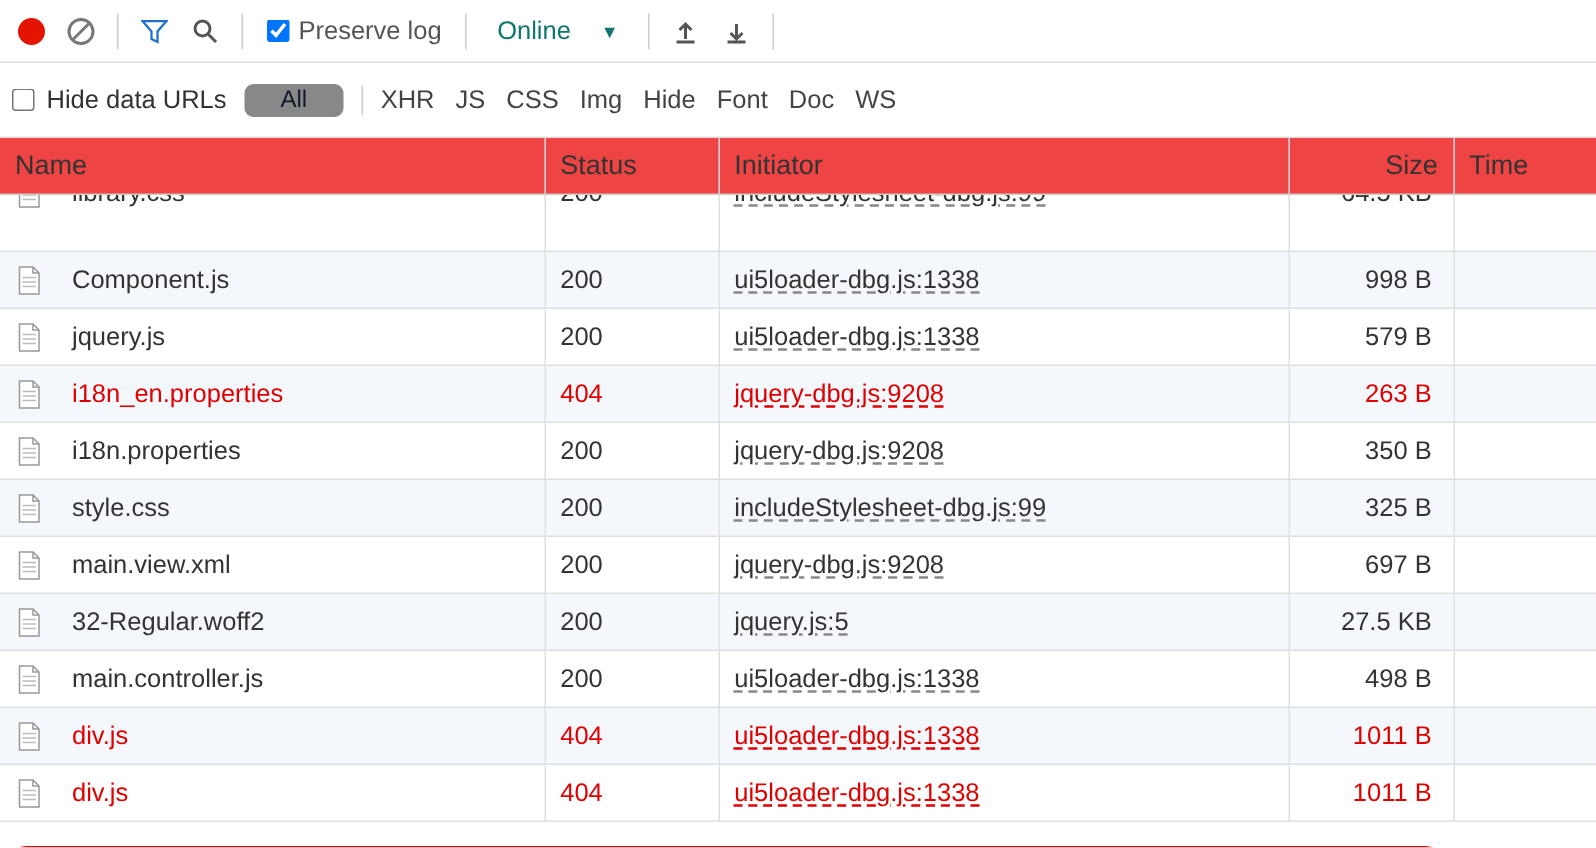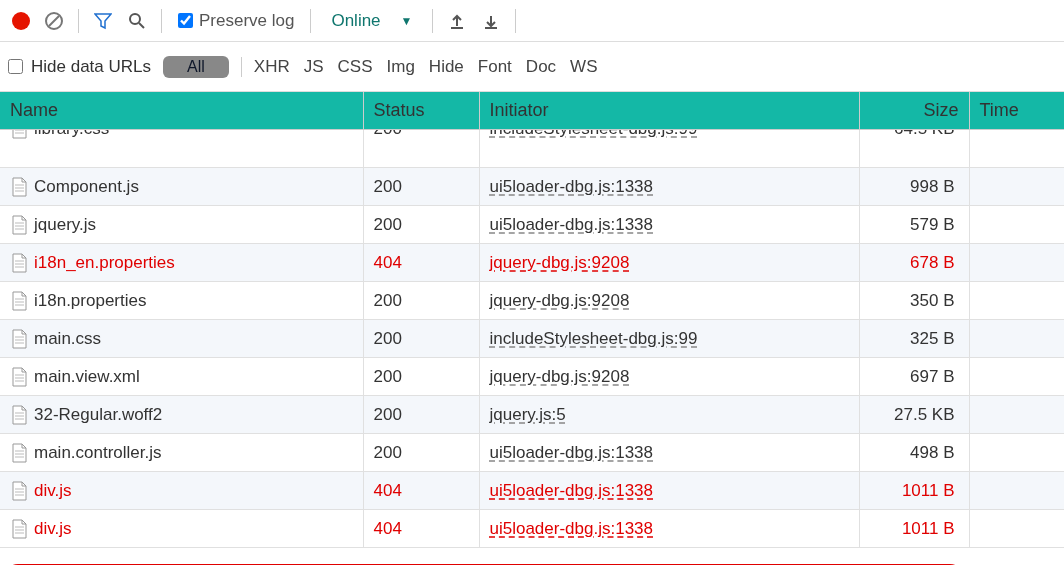--- a/index.html
+++ b/index.html
@@ -110,21 +110,21 @@
       border-collapse: collapse;
       table-layout: fixed;
     }
     thead th {
       text-align: left;
       font-weight: 400;
       font-size: 18px;
       padding: 8px 10px;
       border-right: 1px solid #ccc;
       border-bottom: 1px solid #ccc;
-      background: #14b8a6;
+      background: #ef4444;
       color: #333;
     }
     .col-name { width: 363px; }
     .col-status { width: 116px; margin-left: 33px; }
     .col-initiator { width: 380px; margin-top: 28px; }
     .col-size { width: 110px; text-align: right; }
     .col-time { width: 95px; }
     tbody tr {
       height: 38px;
     }
@@ -136,21 +136,21 @@
       border-right: 1px solid #e0e0e0;
       border-bottom: 1px solid #e0e0e0;
       font-size: 17px;
       white-space: nowrap;
       overflow: hidden;
     }
     td.size-cell { text-align: right; padding-right: 14px; }
     .name-cell {
       display: flex;
       align-items: center;
-      gap: 6px;
+      gap: 20px;
     }
     .file-icon {
       width: 18px;
       height: 20px;
       display: inline-block;
       flex-shrink: 0;
     }
     .file-icon svg { display: block; }
     .initiator-link {
       text-decoration: underline;
@@ -336,21 +336,21 @@
                   <line x1="5" y1="8" x2="14" y2="8" stroke="#bbb"></line>
                   <line x1="5" y1="11" x2="14" y2="11" stroke="#bbb"></line>
                   <line x1="5" y1="14" x2="14" y2="14" stroke="#bbb"></line>
                 </svg>
               </span>
               <span>i18n_en.properties</span>
             </div>
           </td>
           <td><span>404</span></td>
           <td><span class="initiator-link">jquery-dbg.js:9208</span></td>
-          <td class="size-cell"><span>678 B</span></td>
+          <td class="size-cell"><span>263 B</span></td>
           <td></td>
         </tr>
         <tr>
           <td>
             <div class="name-cell">
               <span class="file-icon">
                 <svg width="18" height="20" viewBox="0 0 18 20">
                   <path d="M3 1 L12 1 L16 5 L16 19 L3 19 Z" fill="#fff" stroke="#999" stroke-width="1"></path>
                   <path d="M12 1 L12 5 L16 5" fill="none" stroke="#999" stroke-width="1"></path>
                   <line x1="5" y1="8" x2="14" y2="8" stroke="#bbb"></line>
@@ -371,21 +371,21 @@
             <div class="name-cell">
               <span class="file-icon">
                 <svg width="18" height="20" viewBox="0 0 18 20">
                   <path d="M3 1 L12 1 L16 5 L16 19 L3 19 Z" fill="#fff" stroke="#999" stroke-width="1"></path>
                   <path d="M12 1 L12 5 L16 5" fill="none" stroke="#999" stroke-width="1"></path>
                   <line x1="5" y1="8" x2="14" y2="8" stroke="#bbb"></line>
                   <line x1="5" y1="11" x2="14" y2="11" stroke="#bbb"></line>
                   <line x1="5" y1="14" x2="14" y2="14" stroke="#bbb"></line>
                 </svg>
               </span>
-              <span>main.css</span>
+              <span>style.css</span>
             </div>
           </td>
           <td><span>200</span></td>
           <td><span class="initiator-link">includeStylesheet-dbg.js:99</span></td>
           <td class="size-cell"><span>325 B</span></td>
           <td></td>
         </tr>
         <tr>
           <td>
             <div class="name-cell">

